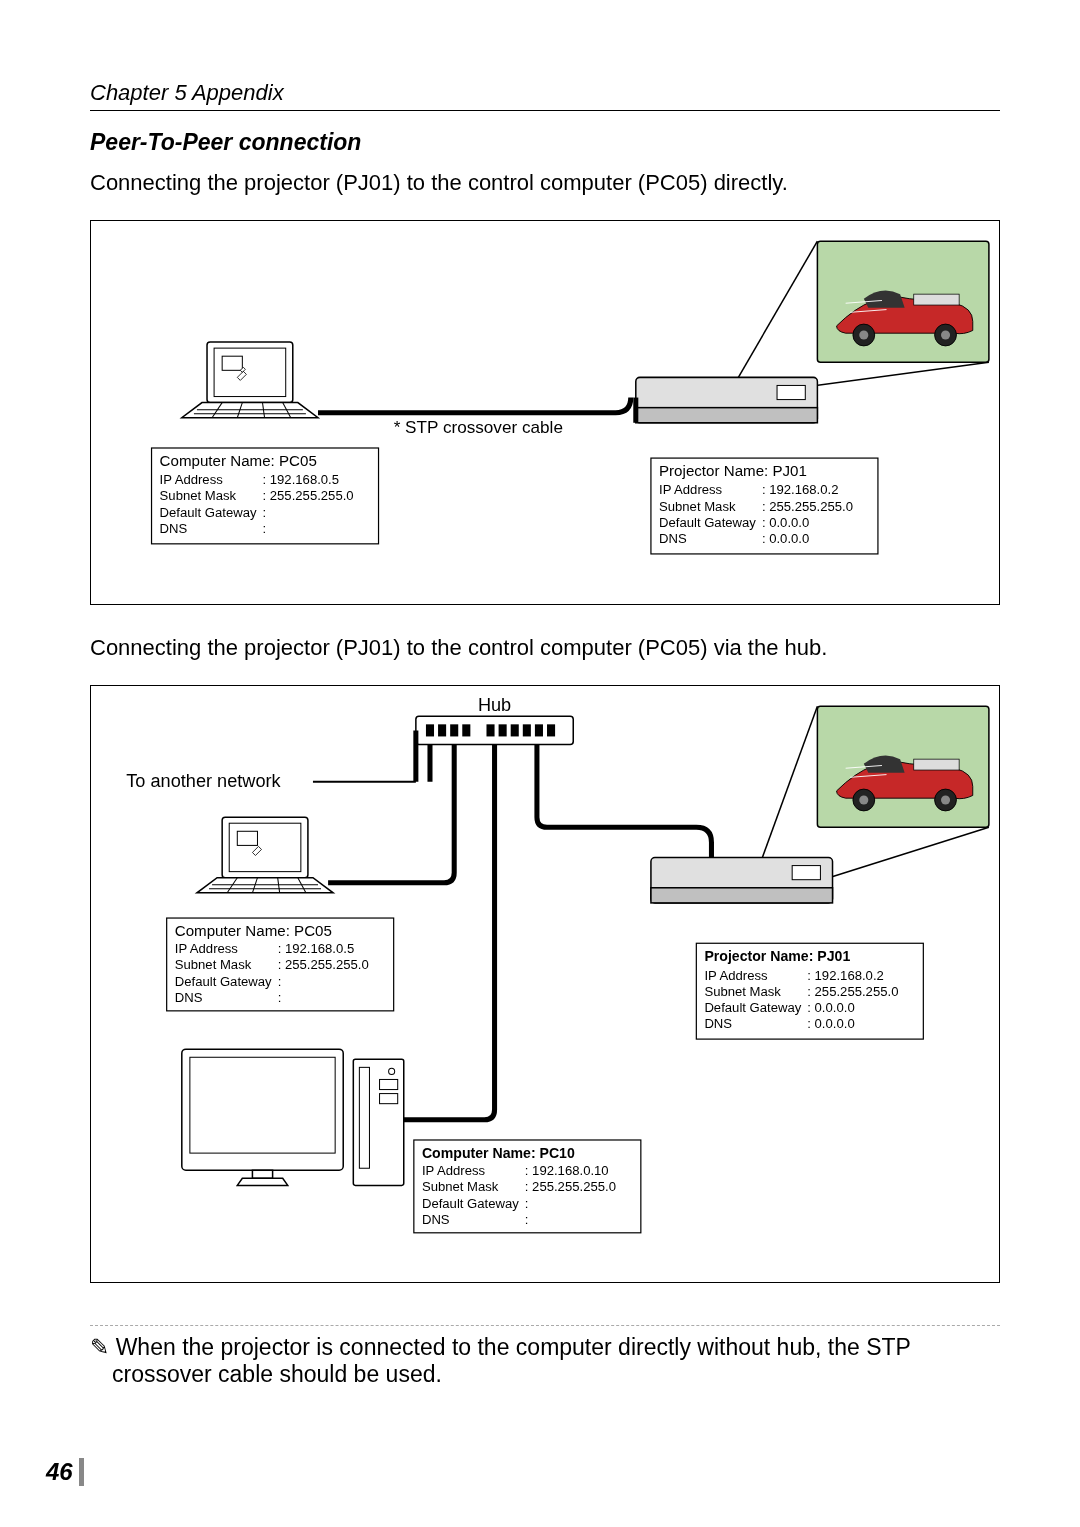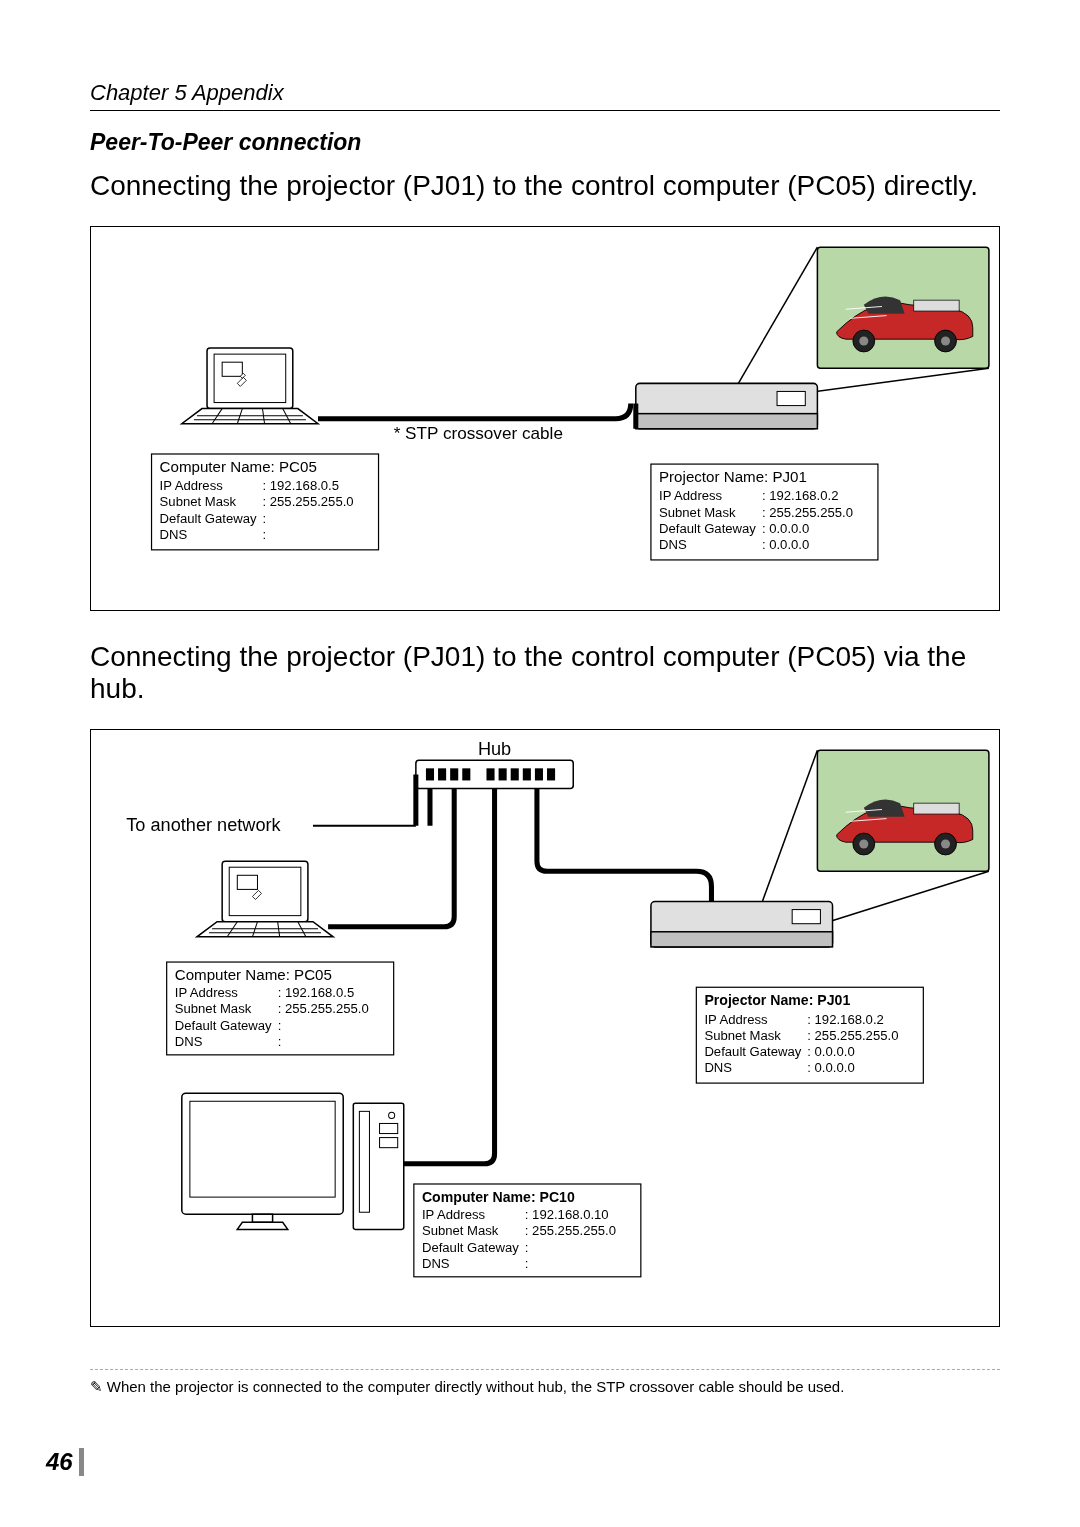--- a/index.html
+++ b/index.html
@@ -1,24 +1,24 @@
 <!DOCTYPE html>
 <html><head>
 <meta charset="utf-8">
 <style>
   body { margin: 0; padding: 0; background: #fff; font-family: "Myriad Pro", "Segoe UI", sans-serif; color: #000; }
   .page { width: 1080px; height: 1527px; position: relative; box-sizing: border-box; padding: 80px 80px 40px 90px; }
   .chapter { font-style: italic; font-size: 22px; border-bottom: 1px solid #000; padding-bottom: 4px; margin-bottom: 18px; }
   .title { font-weight: bold; font-size: 36px; margin: 0 0 8px 0; }
   .subtitle { font-weight: bold; font-style: italic; font-size: 23px; color: #000; margin: 4px 0 14px 0; }
-  .para { font-size: 28px; margin: 2px 0 24px 0; font-weight: 300; }
+  .para { font-size: 22px; margin: 2px 0 24px 0; font-weight: 300; }
   .diagram { border: 1.5px solid #000; width: 100%; box-sizing: border-box; margin-bottom: 24px; }
   .footer-rule { border-top: 1px dashed #aaa; margin: 14px 0 8px 0; }
-  .footnote { font-size: 15px; padding-left: 22px; text-indent: -22px; font-weight: 300; }
-  .pagenum-wrap { position: absolute; bottom: 51px; left: 46px; display: flex; align-items: center; }
+  .footnote { font-size: 23px; padding-left: 22px; text-indent: -22px; font-weight: 300; }
+  .pagenum-wrap { position: absolute; bottom: 41px; left: 46px; display: flex; align-items: center; }
   .pagenum { font-weight: bold; font-style: italic; font-size: 24px; margin-right: 6px; }
   .pagenum-bar { width: 5px; height: 28px; background: #888; display: inline-block; }
   
   .svg-sm { font-family: "Myriad Pro", "Segoe UI", sans-serif; }
 </style>
 </head>
 <body>
 
 <div class="page">
 

